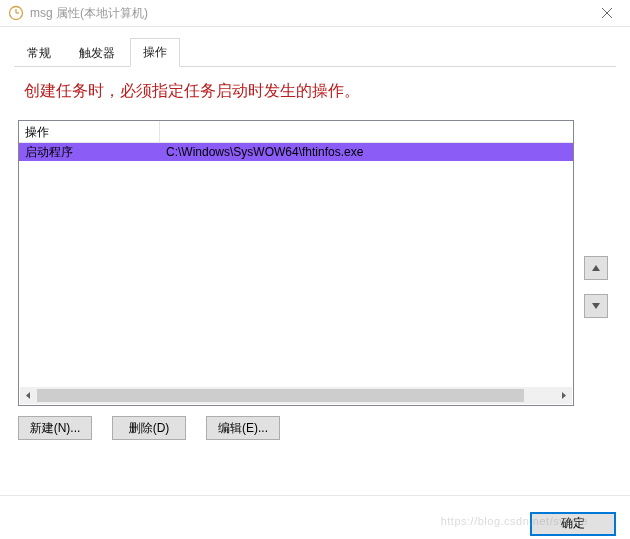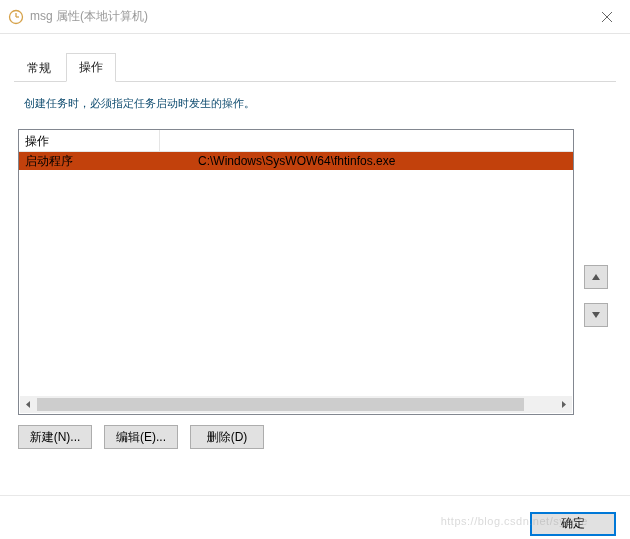--- a/index.html
+++ b/index.html
@@ -1,56 +1,56 @@
 <!DOCTYPE html>
 <html><head>
 <meta charset="utf-8">
 <style>
   * { box-sizing: border-box; font-family: "Microsoft YaHei", "Segoe UI", Tahoma, sans-serif; }
   html, body { margin: 0; padding: 0; }
   body { width: 630px; height: 539px; background: #fff; overflow: hidden; font-size: 12px; color: #000; }
 
-  .titlebar { height: 34px; display: flex; align-items: center; padding: 0 0 0 8px; background: #fff; border-bottom: 1px solid #e5e5e5; }
+  .titlebar { height: 27px; display: flex; align-items: center; padding: 0 0 0 8px; background: #fff; border-bottom: 1px solid #e5e5e5; }
   .titlebar .app-icon { width: 16px; height: 16px; margin-right: 6px; }
   .titlebar .app-icon svg { display: block; }
   .titlebar .title { flex: 1; color: #999; font-size: 12px; }
   .titlebar .close { width: 46px; height: 31px; display: flex; align-items: center; justify-content: center; color: #888; }
   .titlebar .close svg { display: block; }
 
-  .tabs { display: flex; align-items: flex-end; height: 28px; margin: 20px 14px 0 14px; border-bottom: 1px solid #d9d9d9; }
+  .tabs { display: flex; align-items: flex-end; height: 28px; margin: 12px 14px 0 14px; border-bottom: 1px solid #d9d9d9; }
   .tab { padding: 5px 12px 5px 12px; font-size: 12px; color: #222; border: 1px solid transparent; border-bottom: none; margin-bottom: -1px; margin-right: 2px; background: transparent; }
   .tab.active { background: #fff; border-color: #d9d9d9; border-bottom: 1px solid #fff; }
 
   .content { padding: 0 14px; }
 
-  .instruction { margin: 14px 10px 18px 10px; font-size: 11px; color: #0c4a6e; }
+  .instruction { margin: 14px 10px 18px 10px; font-size: 16px; color: #b91c1c; }
 
   .table-area { display: flex; align-items: center; }
   .list-wrap { flex: 1; border: 1px solid #828790; height: 286px; position: relative; background: #fff; margin-left: 4px; }
   .list-head { display: flex; height: 22px; border-bottom: 1px solid #e5e5e5; background: #fff; }
   .list-head .col { padding: 3px 6px; font-size: 12px; color: #000; }
   .col-sep { width: 1px; background: #e5e5e5; }
   .col1 { width: 140px; }
   .col2 { flex: 1; }
-  .list-row { display: flex; height: 18px; align-items: center; background: #c2410c; }
+  .list-row { display: flex; height: 18px; align-items: center; background: #8b5cf6; }
   .list-row .cell { padding: 2px 6px; font-size: 12px; color: #000; white-space: nowrap; overflow: hidden; }
   .cell.col1 { width: 141px; }
-  .cell.col2 { flex: 1; margin-left: 32px; }
+  .cell.col2 { flex: 1; }
   .list-body { position: absolute; top: 22px; left: 0; right: 0; bottom: 17px; overflow: hidden; }
 
   .hscroll { position: absolute; left: 1px; right: 1px; bottom: 1px; height: 17px; background: #f0f0f0; display: flex; align-items: center; }
   .hscroll .harrow { width: 17px; height: 17px; display: flex; align-items: center; justify-content: center; color: #606060; }
   .hscroll .htrack { flex: 1; height: 17px; position: relative; }
   .hscroll .hthumb { position: absolute; left: 0; top: 2px; height: 13px; width: 94%; background: #cdcdcd; }
 
   .side-btns { width: 32px; margin-left: 10px; display: flex; flex-direction: column; gap: 14px; margin-top: 48px; }
   .side-btn { width: 24px; height: 24px; border: 1px solid #adadad; background: #e1e1e1; display: flex; align-items: center; justify-content: center; color: #555; }
   .side-btn svg { display:block; }
 
-  .action-btns { display: flex; margin: 10px 0 0 4px; gap: 12px; }
+  .action-btns { display: flex; margin: 10px 0 0 4px; gap: 20px; }
   .btn { min-width: 74px; height: 24px; padding: 0 10px; background: #e1e1e1; border: 1px solid #adadad; font-size: 12px; color: #000; display: inline-flex; align-items: center; justify-content: center; }
 
   .footer { position: absolute; left: 0; right: 0; bottom: 0; height: 44px; border-top: 1px solid #e8e8e8; display: flex; justify-content: flex-end; align-items: center; padding-right: 14px; gap: 8px; background: #fff; }
   .footer .btn.primary { border: 2px solid #0078d7; background: #e1e1e1; }
   .footer .btn { min-width: 86px; margin-top: 12px; }
 
   .watermark { position: absolute; right: 42px; bottom: 12px; color: rgba(150,150,150,0.35); font-size: 11px; pointer-events: none; letter-spacing: 0.5px; z-index: 10; }
 </style>
 </head>
 <body>
@@ -67,20 +67,21 @@
   <div class="close">
     <svg width="10" height="10" viewBox="0 0 10 10">
       <line x1="0" y1="0" x2="10" y2="10" stroke="#666" stroke-width="1"></line>
       <line x1="10" y1="0" x2="0" y2="10" stroke="#666" stroke-width="1"></line>
     </svg>
   </div>
 </div>
 
 <div class="tabs">
   <div class="tab">常规</div>
+  <div class="tab">触发器</div>
   <div class="tab active">操作</div>
 </div>
 
 <div class="content">
   <div class="instruction">创建任务时，必须指定任务启动时发生的操作。</div>
 
   <div class="table-area">
     <div class="list-wrap">
       <div class="list-head">
         <div class="col col1">操作</div>
@@ -118,22 +119,22 @@
       <div class="side-btn">
         <svg width="8" height="6" viewBox="0 0 8 6">
             <polygon points="0,0 8,0 4,6" fill="#555"></polygon>
           </svg>
       </div>
     </div>
   </div>
 
   <div class="action-btns">
     <div class="btn">新建(N)...</div>
+    <div class="btn">删除(D)</div>
     <div class="btn">编辑(E)...</div>
-    <div class="btn">删除(D)</div>
   </div>
 </div>
 
 <div class="footer">
   <div class="btn primary">确定</div>
 </div>
 
 <div class="watermark">https://blog.csdn.net/sysafe</div>
 
 </body></html>

